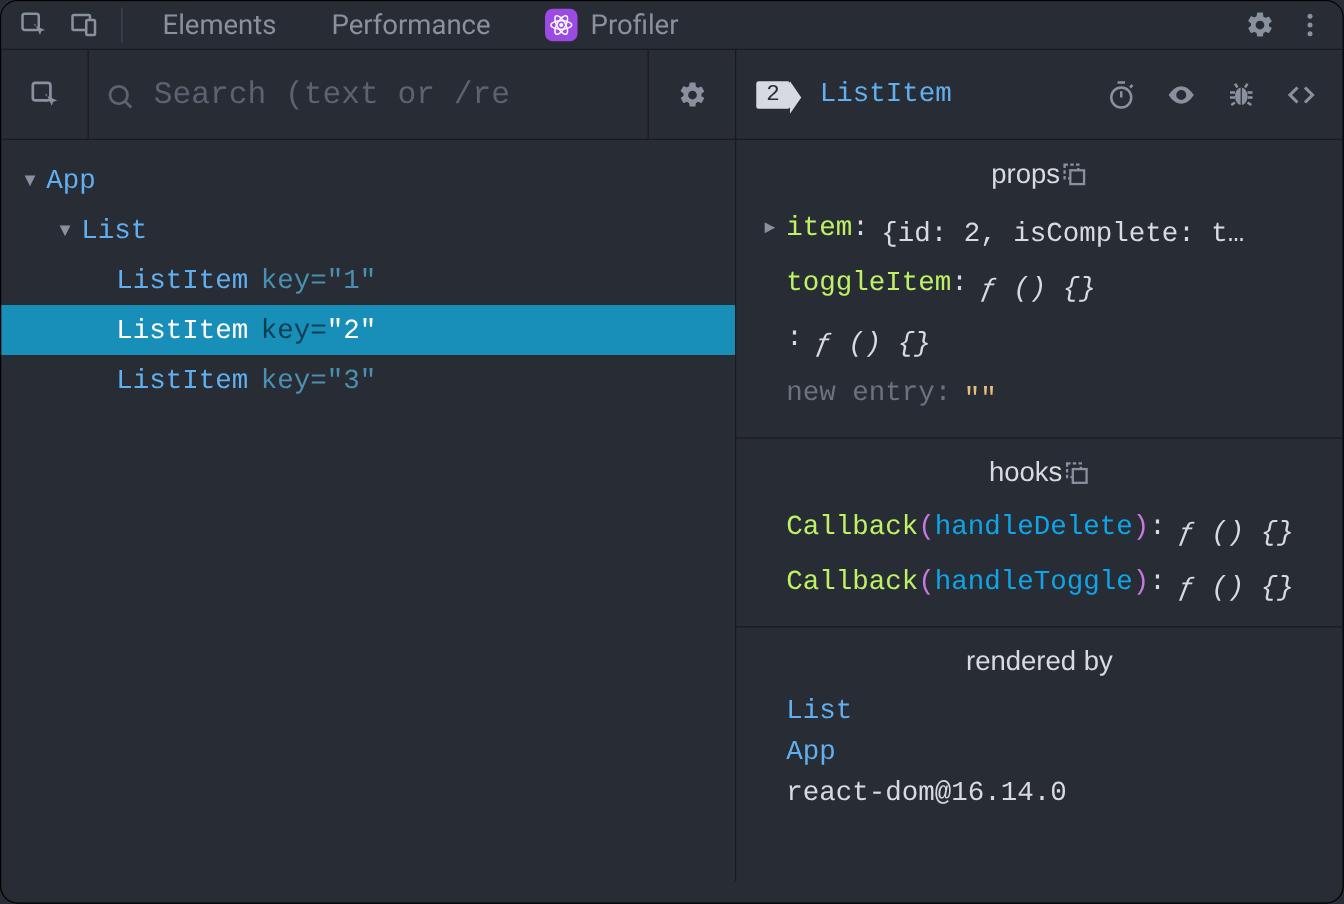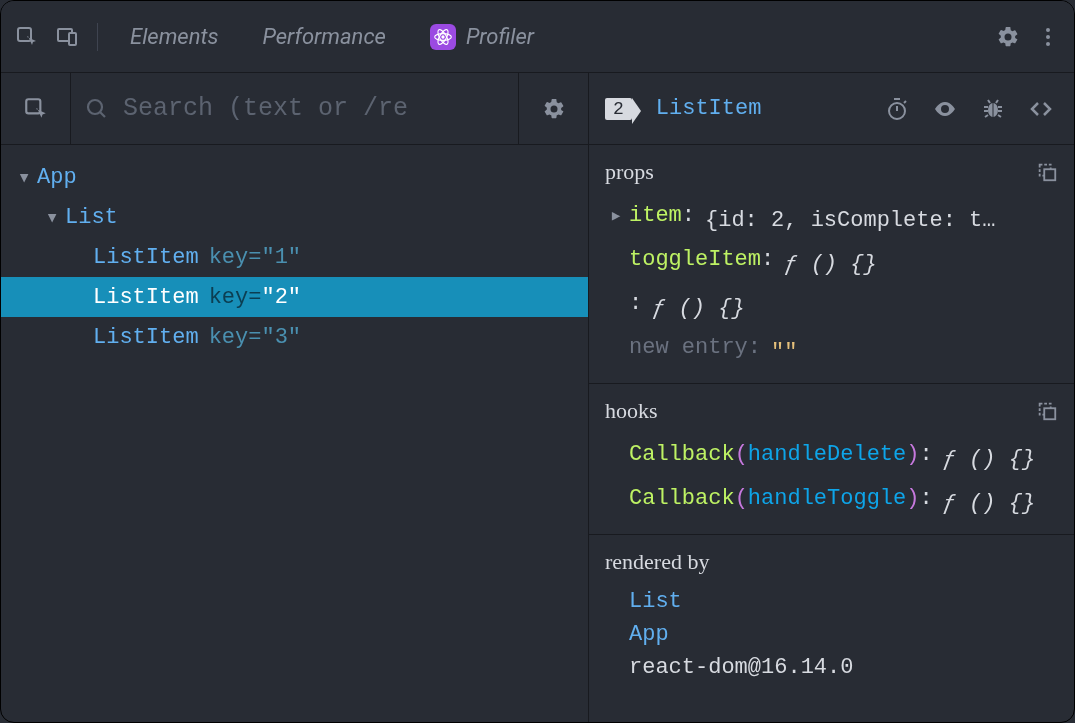--- a/index.html
+++ b/index.html
@@ -13,25 +13,24 @@
     height: 723px;
     overflow: hidden;
     border-radius: 14px;
     border: 1px solid #000;
   }
 
   
   .tabstrip {
     display: flex;
     align-items: center;
-    height: 72px;
+    height: 39px;
     background: #282c34;
     border-bottom: 1px solid #181a1f;
     padding: 0 6px;
-    font-style: italic;
   }
   .tabstrip .icon-btn {
     display: flex; align-items: center; justify-content: center;
     width: 40px; height: 56px;
     color: #8a919e;
   }
   .tabstrip .vdiv {
     width: 1px; height: 28px; background: #3f4450; margin: 0 10px;
   }
   .dt-tab {
@@ -77,21 +76,21 @@
     height: 72px;
     border-bottom: 1px solid #181a1f;
   }
   .left-toolbar .cell {
     display:flex; align-items:center; justify-content:center;
     height:100%;
     color:#8a919e;
   }
   .left-toolbar .cell.pick { width: 70px; border-right:1px solid #181a1f; }
   .left-toolbar .search-wrap {
-    flex:1; display:flex; align-items:center; padding: 0 14px;
+    flex:1; display:flex; align-items:flex-end; padding: 0 14px;
     gap: 14px;
   }
   .left-toolbar input {
     flex:1; background:transparent; border:none; outline:none;
     font-family: inherit; font-size: 25px; color:#d7dae0;
   }
   .left-toolbar input::placeholder { color:#5c6370; }
   .left-toolbar .cell.gear { width: 70px; border-left:1px solid #181a1f; }
 
   
@@ -149,23 +148,23 @@
     width:34px; display:flex; align-items:center; justify-content:center;
     color:#8a919e;
   }
 
   
   .section {
     border-bottom: 1px solid #181a1f;
     padding: 14px 0 14px 0;
   }
   .section-head {
-    display:flex; align-items:center; justify-content:space-between;
+    display:flex; align-items:center; justify-content:center;
     padding: 0 16px 8px 16px;
-    font-family: Liberation Serif, serif;
+    font-family: Liberation Sans, sans-serif;
     font-size: 22px;
     color:#d7dae0;
   }
   .section-head .copy-icon { color:#8a919e; }
   .prop-row {
     display:flex; align-items:center;
     padding: 4px 16px 4px 40px;
     font-size: 22px;
     white-space:nowrap;
     overflow:hidden;

